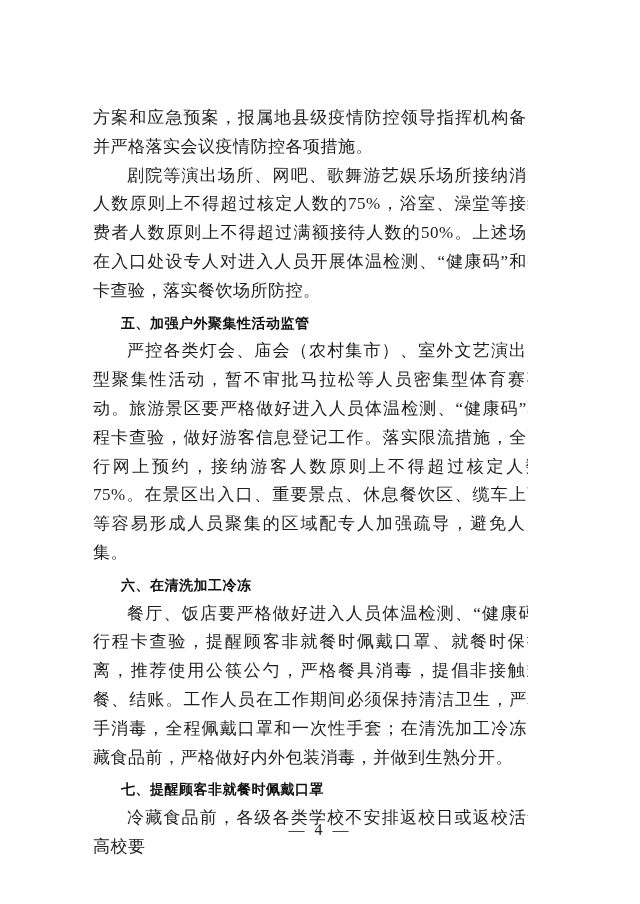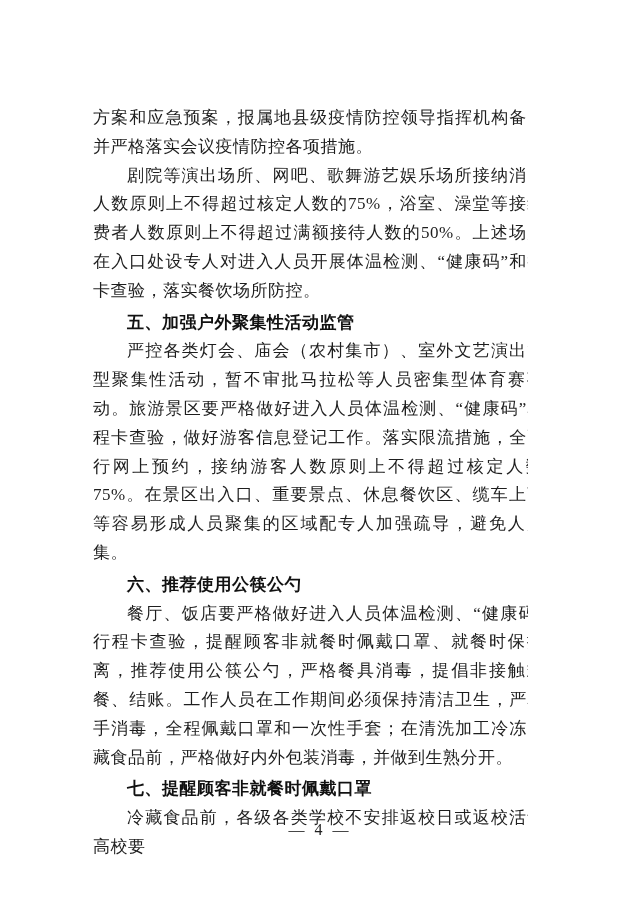--- a/index.html
+++ b/index.html
@@ -34,21 +34,21 @@
     margin: 0;
     text-indent: 2em;
     letter-spacing: 0.5px;
   }
   .para.no-indent {
     text-indent: 0;
   }
   .heading {
     margin: 3px 0 0 0;
     text-indent: 2em;
-    font-size: 17px;
+    font-size: 14px;
     line-height: 28.8px;
     font-family: "Liberation Sans", "DejaVu Sans", sans-serif;
     font-weight: 700;
     color: var(--color-heading-ink, #111111);
     letter-spacing: 0.5px;
   }
   .footer {
     position: absolute;
     left: 0;
     top: 820px;
@@ -62,19 +62,19 @@
 </style>
 </head>
 <body>
 
 <div class="page">
   <div class="content">
     <p class="para no-indent">方案和应急预案，报属地县级疫情防控领导指挥机构备案，并严格落实会议疫情防控各项措施。</p>
     <p class="para">剧院等演出场所、网吧、歌舞游艺娱乐场所接纳消费者人数原则上不得超过核定人数的75%，浴室、澡堂等接纳消费者人数原则上不得超过满额接待人数的50%。上述场所应在入口处设专人对进入人员开展体温检测、“健康码”和行程卡查验，落实餐饮场所防控。</p>
     <h2 class="heading">五、加强户外聚集性活动监管</h2>
     <p class="para">严控各类灯会、庙会（农村集市）、室外文艺演出等大型聚集性活动，暂不审批马拉松等人员密集型体育赛事活动。旅游景区要严格做好进入人员体温检测、“健康码”和行程卡查验，做好游客信息登记工作。落实限流措施，全面推行网上预约，接纳游客人数原则上不得超过核定人数的75%。在景区出入口、重要景点、休息餐饮区、缆车上下站等容易形成人员聚集的区域配专人加强疏导，避免人员聚集。</p>
-    <h2 class="heading">六、推荐使用公筷公勺</h2>
+    <h2 class="heading">六、在清洗加工冷冻</h2>
     <p class="para">餐厅、饭店要严格做好进入人员体温检测、“健康码”和行程卡查验，提醒顾客非就餐时佩戴口罩、就餐时保持距离，推荐使用公筷公勺，严格餐具消毒，提倡非接触式点餐、结账。工作人员在工作期间必须保持清洁卫生，严格洗手消毒，全程佩戴口罩和一次性手套；在清洗加工冷冻、冷藏食品前，严格做好内外包装消毒，并做到生熟分开。</p>
     <h2 class="heading">七、提醒顾客非就餐时佩戴口罩</h2>
     <p class="para">冷藏食品前，各级各类学校不安排返校日或返校活动。高校要</p>
   </div>
   <div class="footer">— 4 —</div>
 </div>
 
 </body></html>

